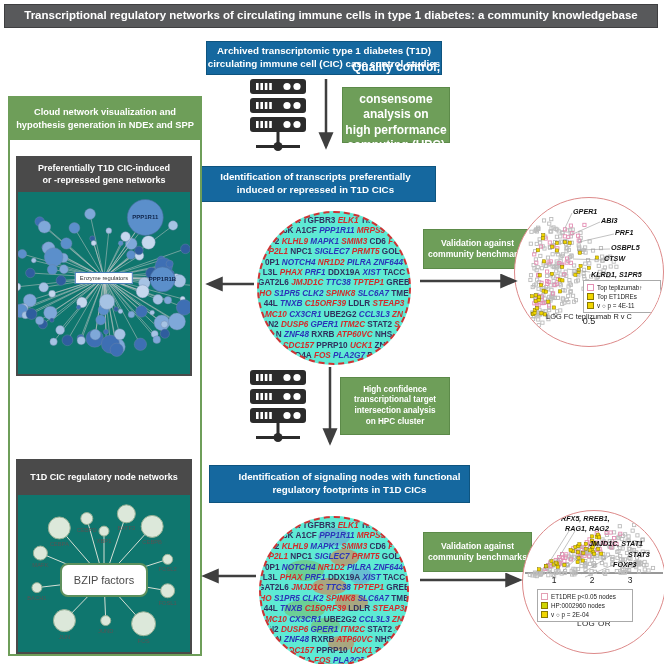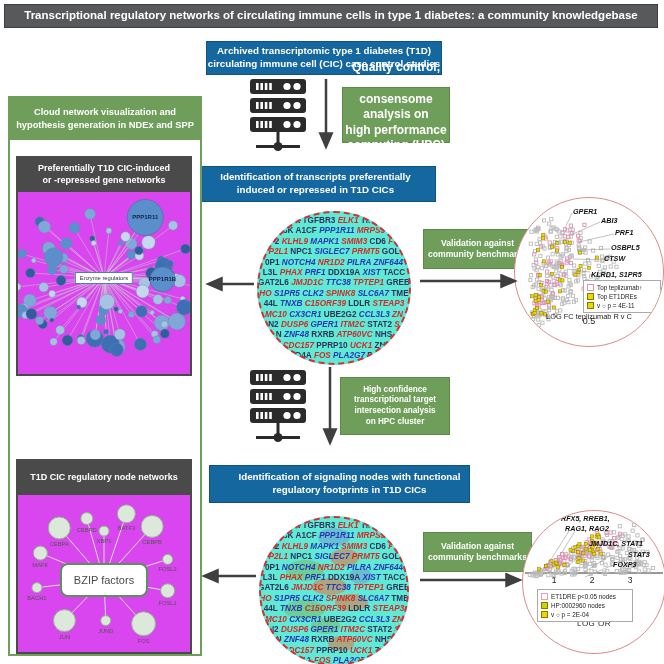--- a/index.html
+++ b/index.html
@@ -16,21 +16,21 @@
   .g1{left:342px;top:87px;width:106px;height:54px;font-size:12px;line-height:1.3;}
   .g2{left:340px;top:377px;width:108px;height:56px;font-size:8.2px;line-height:1.3;}
   .v1{left:423px;top:229px;width:107px;height:38px;font-size:8.6px;line-height:1.3;}
   .v2{left:423px;top:532px;width:107px;height:38px;font-size:8.6px;line-height:1.3;}
   .server{position:absolute;}
   .s1{left:250px;top:77px;width:56px;height:76px;}
   .s2{left:250px;top:365px;width:56px;height:82px;}
   .leftpanel{position:absolute;left:8px;top:96px;width:190px;height:556px;background:#fff;border:2px solid #6e9e59;}
   .lp-header{position:absolute;left:0;top:0;width:100%;height:42px;background:#6e9e59;color:#fff;font-weight:bold;
              font-size:9.3px;line-height:1.35;display:flex;align-items:center;justify-content:center;text-align:center;white-space:pre-line;}
-  .subpanel{position:absolute;background:#d946ef;border:2px solid #4a4a4a;}
+  .subpanel{position:absolute;background:#0f766e;border:2px solid #4a4a4a;}
   .sp1{left:16px;top:156px;width:172px;height:216px;}
   .sp2{left:16px;top:459px;width:172px;height:191px;}
   .sp-header{width:100%;height:34px;background:#4a4a4a;color:#fff;font-weight:bold;font-size:9px;line-height:1.3;
              display:flex;align-items:center;justify-content:center;text-align:center;white-space:pre-line;}
   .sp-body{position:relative;width:100%;height:calc(100% - 34px);overflow:hidden;}
   .hub-blue{position:absolute;left:50%;top:47%;transform:translate(-50%,-50%);z-index:3;background:#fff;
             border:1.2px solid #4a7ebb;font-size:5.8px;color:#333;padding:2px 4px;white-space:nowrap;}
   .hub-green{position:absolute;left:50%;top:54%;transform:translate(-50%,-50%);z-index:3;background:#fff;
              border:2.5px solid #5d905d;border-radius:8px;width:84px;height:30px;display:flex;align-items:center;
              justify-content:center;font-size:11px;color:#4a4a4a;}

